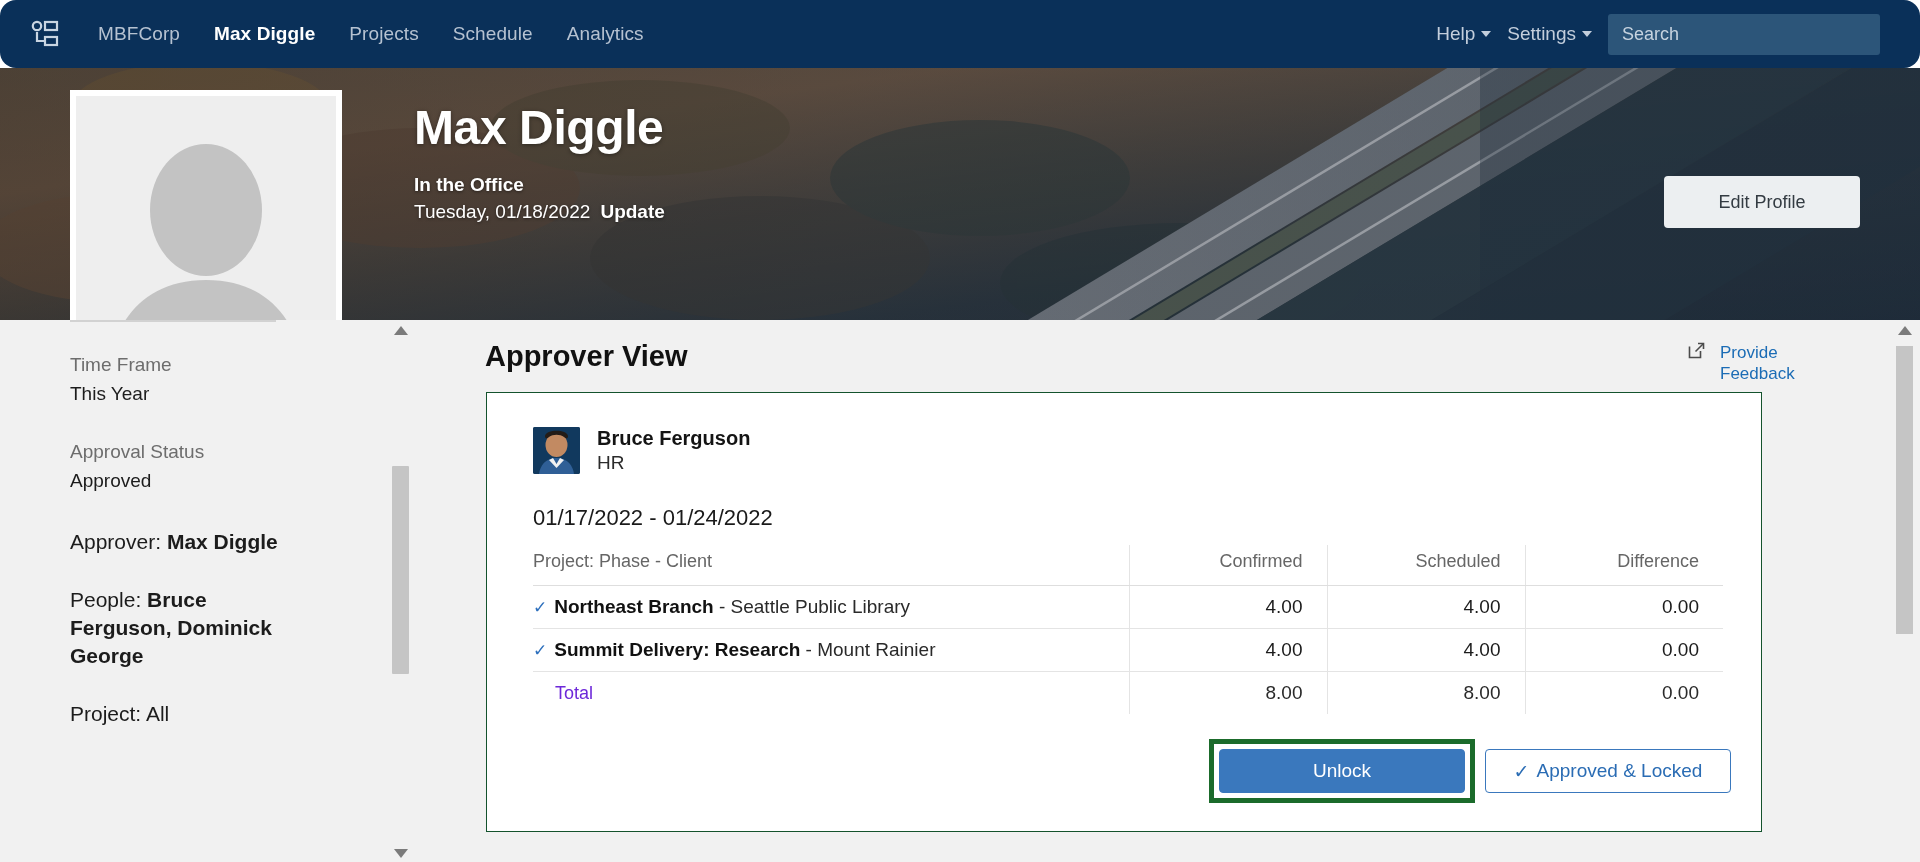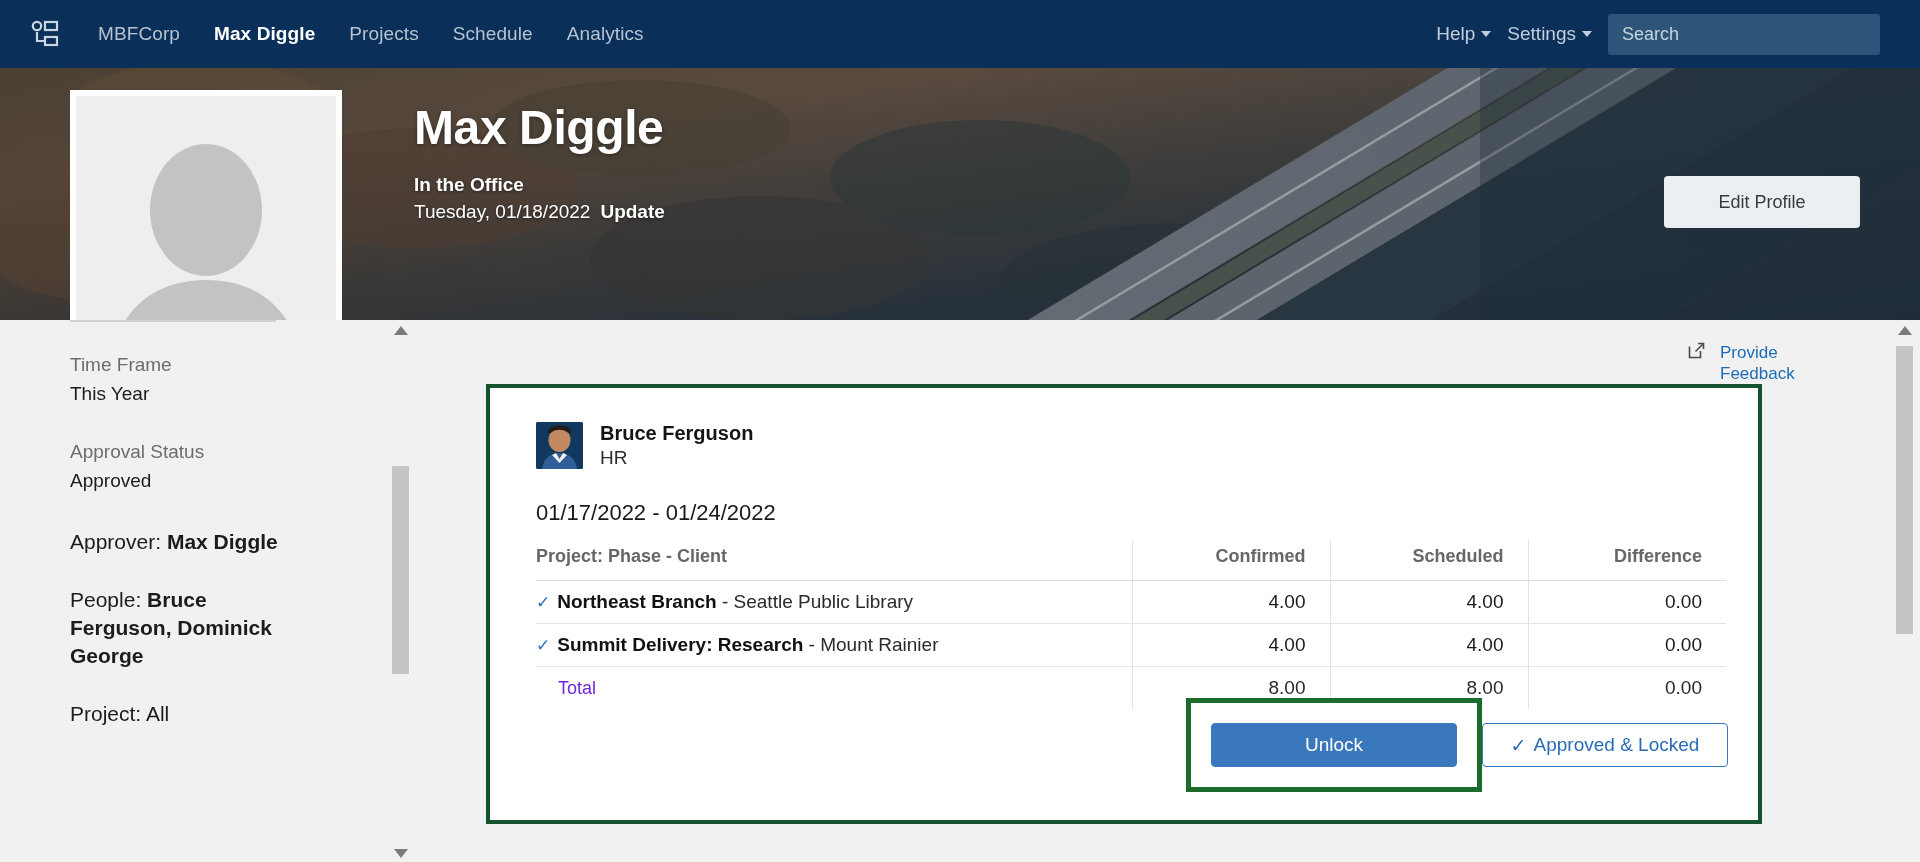--- a/index.html
+++ b/index.html
@@ -8,21 +8,21 @@
     font-family: "Liberation Sans", sans-serif;
     background: #ffffff;
     overflow: hidden;
   }
 
   
   .topnav {
     position: absolute; top: 0; left: 0;
     width: 1920px; height: 68px;
     background: #0a3059;
-    display: flex; align-items: center;
+    display: flex; align-items: center; border-radius: 16px;
   }
   .nav-logo {
     width: 34px; height: 34px;
     margin-left: 28px; margin-right: 36px;
     display: flex; align-items: center; justify-content: center;
   }
   .nav-links { display: flex; align-items: center; gap: 34px; }
   .nav-link {
     color: #b6c2d1; font-size: 19px; letter-spacing: .1px;
     text-decoration: none; cursor: pointer; white-space: nowrap;
@@ -162,23 +162,23 @@
   .feedback-link {
     position: absolute; right: 114px; top: 22px;
     display: flex; align-items: flex-start; gap: 15px;
     cursor: pointer;
   }
   .feedback-text {
     color: #1b6cb5; font-size: 17px; line-height: 21px; width: 86px;
   }
 
   .card {
-    position: absolute; left: 74px; top: 64px;
+    position: absolute; left: 74px; top: 72px;
     width: 1276px; height: 440px;
-    background: #ffffff; border: 4px solid #14532d;
+    background: #ffffff; border: 1px solid #14532d;
   }
 
   .person-row {
     position: absolute; left: 46px; top: 34px;
     display: flex; align-items: center; gap: 17px;
   }
   .person-photo {
     width: 47px; height: 47px; border-radius: 2px;
     background: #133a5e; overflow: hidden; position: relative;
   }
@@ -188,21 +188,21 @@
   .date-range {
     position: absolute; left: 46px; top: 112px;
     font-size: 22px; color: #1a1a1a;
   }
 
   table.tbl {
     position: absolute; left: 46px; top: 152px;
     width: 1190px; border-collapse: collapse;
   }
   table.tbl th {
-    font-weight: 700; font-size: 18px; color: #666666;
+    font-weight: 400; font-size: 18px; color: #666666;
     padding: 6px 0 13px 0; text-align: right; vertical-align: bottom;
     border-bottom: 1px solid #dedede;
   }
   table.tbl th.lead { text-align: left; }
   table.tbl td {
     font-size: 19px; color: #1c1c1c; padding: 10px 0;
     text-align: right; border-bottom: 1px solid #e4e4e4;
   }
   table.tbl td.lead { text-align: left; }
   table.tbl tr.total td { border-bottom: none; color: #2a2a2a; }
@@ -212,21 +212,21 @@
   .check { color: #2e70bd; font-size: 17px; margin-right: 7px; }
   .proj-name { font-weight: 700; color: #111111; }
   .proj-client { color: #2a2a2a; }
 
   .btn-row {
     position: absolute; right: 30px; bottom: 28px;
     display: flex; align-items: center; gap: 0;
   }
   .unlock-wrap {
     border: 5px solid #1b6b2b; background: #ffffff;
-    padding: 20px; 
+    padding: 5px; margin-right: 10px;
   }
   .unlock-btn {
     width: 246px; height: 44px;
     background: #3a78bd; border: 1px solid #3a78bd; border-radius: 4px;
     color: #ffffff; font-size: 19px; cursor: pointer;
     font-family: "Liberation Sans", sans-serif;
   }
   .locked-btn {
     width: 246px; height: 44px;
     background: #ffffff; border: 1px solid #3a78bd; border-radius: 4px;
@@ -376,20 +376,21 @@
     </div>
   </div>
 
   <div class="rail-scroll">
     <div class="arrow-up"></div>
     <div class="thumb"></div>
     <div class="arrow-down"></div>
   </div>
 
   <div class="main-region">
+    <div class="main-title">Approver View</div>
 
     <div class="feedback-link">
       <span>
         <svg width="17" height="17" viewBox="0 0 17 17">
           <path d="M1.5 4.5 L1.5 15.5 L12.5 15.5 L12.5 9" fill="none" stroke="#4b4b4b" stroke-width="1.6"></path>
           <path d="M7.5 9.5 L15.5 1.5" fill="none" stroke="#4b4b4b" stroke-width="1.6"></path>
           <path d="M10 1.5 L15.5 1.5 L15.5 7" fill="none" stroke="#4b4b4b" stroke-width="1.6"></path>
         </svg>
       </span>
       <span class="feedback-text">Provide Feedback</span>

